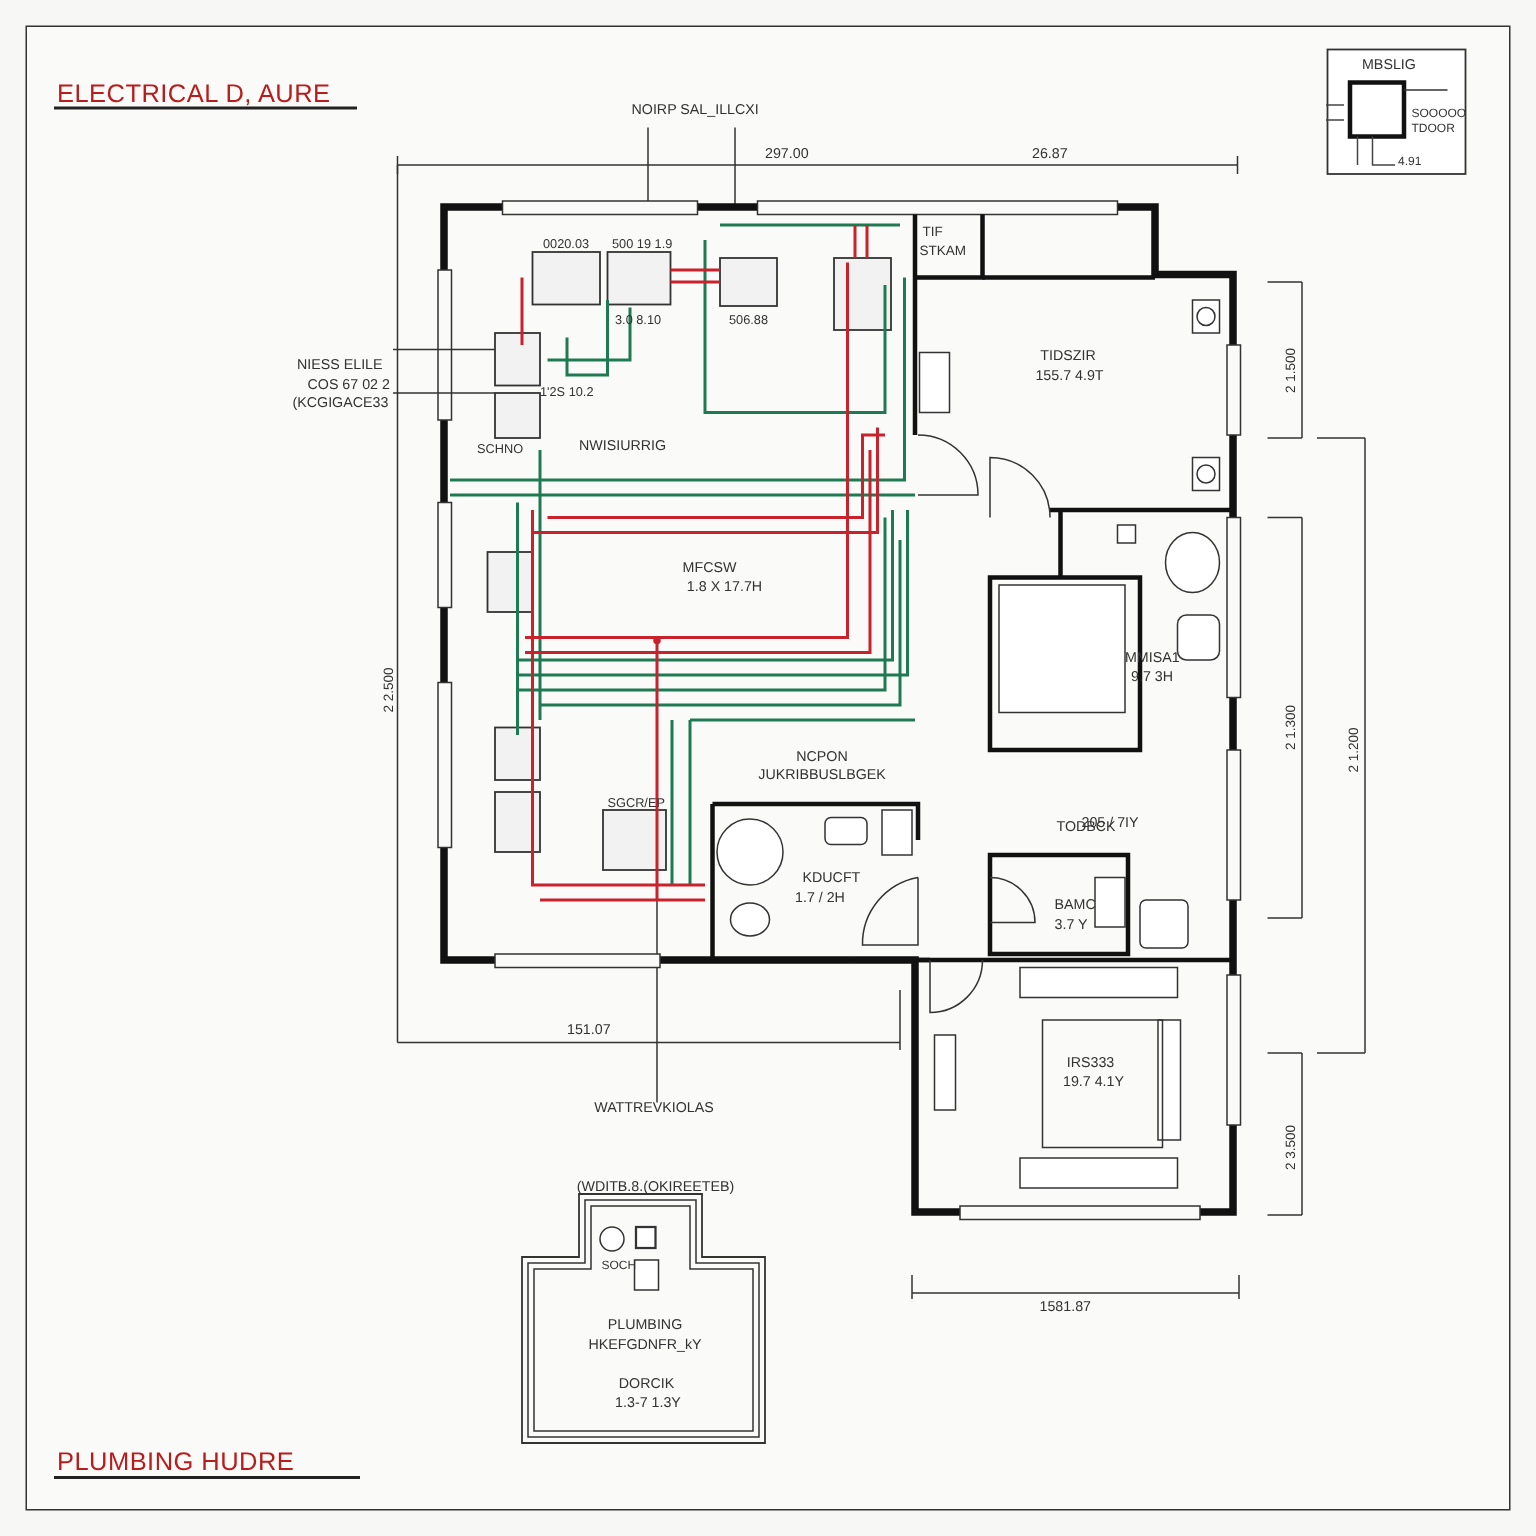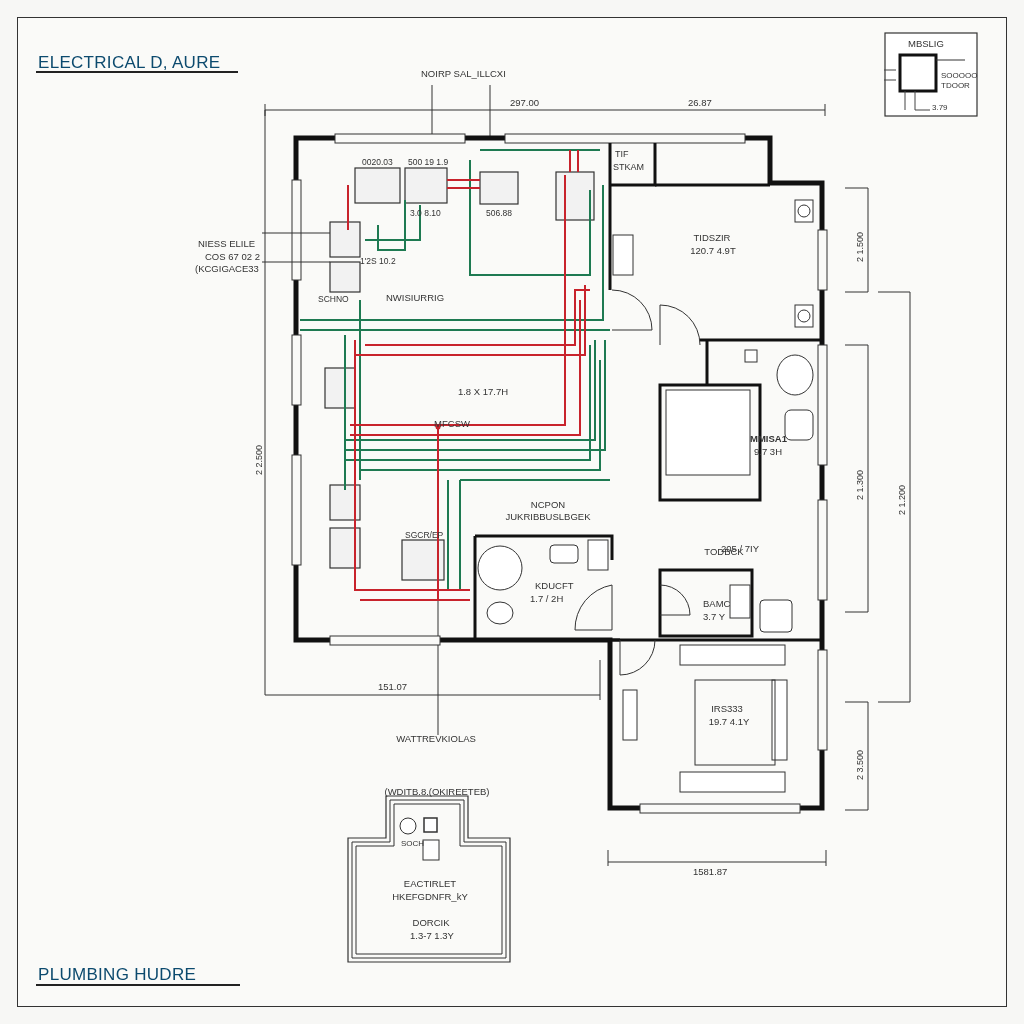--- a/index.html
+++ b/index.html
@@ -1,18 +1,18 @@
 <!DOCTYPE html>
 <html><head>
 <meta charset="utf-8">
 <style>
   html,body{margin:0;padding:0;background:#f7f7f5;}
   body{width:1024px;height:1024px;position:relative;overflow:hidden;font-family:"Liberation Sans",sans-serif;color:#222;}
   .frame{position:absolute;left:17px;top:17px;width:990px;height:990px;border:1.5px solid #333;box-sizing:border-box;background:#fafaf8;}
-  .title{position:absolute;font-size:17px;letter-spacing:0.3px;color:#0c4a6e;}
+  .title{position:absolute;font-size:17px;letter-spacing:0.3px;color:#b91c1c;}
   .title-line{position:absolute;height:1.5px;background:#222;}
   .lbl{position:absolute;font-size:9.5px;color:#333;white-space:nowrap;line-height:12px;}
   .lbl.c{text-align:left;transform:translateX(-50%);}
   .vlbl{position:absolute;font-size:9px;color:#333;white-space:nowrap;transform-origin:left top;transform:rotate(-90deg);}
   svg{position:absolute;left:0;top:0;}
 </style>
 </head>
 <body>
 
 <div class="frame"></div>
@@ -177,21 +177,21 @@
   </g>
 </svg>
 
 <div class="lbl" style="left:421px;top:68px;">NOIRP SAL_ILLCXI</div>
 <div class="lbl" style="left:510px;top:97px;">297.00</div>
 <div class="lbl" style="left:688px;top:97px;">26.87</div>
 
 <div class="lbl" style="left:908px;top:38px;">MBSLIG</div>
 <div class="lbl" style="left:941px;top:70px;font-size:8px;">SOOOOO</div>
 <div class="lbl" style="left:941px;top:80px;font-size:8px;">TDOOR</div>
-<div class="lbl" style="left:932px;top:102px;font-size:8px;">3.79</div>
+<div class="lbl" style="left:932px;top:102px;font-size:8px;">4.91</div>
 
 <div class="lbl" style="left:198px;top:238px;">NIESS ELILE</div>
 <div class="lbl" style="left:205px;top:251px;">COS 67 02 2</div>
 <div class="lbl" style="left:195px;top:263px;">(KCGIGACE33</div>
 <svg width="1024" height="1024" style="pointer-events:none;">
   <line x1="262" y1="233" x2="330" y2="233" stroke="#333" stroke-width="1"></line>
   <line x1="262" y1="262" x2="330" y2="262" stroke="#333" stroke-width="1"></line>
 </svg>
 
 <div class="lbl" style="left:362px;top:156px;font-size:8.5px;">0020.03</div>
@@ -199,27 +199,27 @@
 <div class="lbl" style="left:360px;top:207px;font-size:8.5px;margin-top:48px;">1'2S 10.2</div>
 <div class="lbl" style="left:410px;top:207px;font-size:8.5px;">3.0 8.10</div>
 <div class="lbl" style="left:486px;top:207px;font-size:8.5px;">506.88</div>
 <div class="lbl" style="left:318px;top:293px;font-size:8.5px;">SCHNO</div>
 <div class="lbl" style="left:405px;top:529px;font-size:8.5px;">SGCR/EP</div>
 <div class="lbl" style="left:386px;top:292px;">NWISIURRIG</div>
 
 <div class="lbl" style="left:615px;top:148px;font-size:9px;">TIF</div>
 <div class="lbl" style="left:613px;top:161px;font-size:9px;">STKAM</div>
 
-<div class="lbl c" style="left:452px;top:373px;margin-top:45px;">MFCSW</div>
+<div class="lbl c" style="left:473px;top:373px;">MFCSW</div>
 <div class="lbl c" style="left:483px;top:386px;">1.8 X 17.7H</div>
 
 <div class="lbl c" style="left:712px;top:232px;">TIDSZIR</div>
-<div class="lbl c" style="left:713px;top:245px;">120.7 4.9T</div>
-
-<div class="lbl" style="left:750px;top:433px;font-weight:bold;">MMISA1</div>
+<div class="lbl c" style="left:713px;top:245px;">155.7 4.9T</div>
+
+<div class="lbl" style="left:750px;top:433px;">MMISA1</div>
 <div class="lbl" style="left:754px;top:446px;">9.7 3H</div>
 
 <div class="lbl c" style="left:724px;top:530px;margin-top:16px;">TODBCK</div>
 <div class="lbl c" style="left:740px;top:543px;">205 / 7IY</div>
 
 <div class="lbl c" style="left:548px;top:499px;">NCPON</div>
 <div class="lbl c" style="left:548px;top:511px;">JUKRIBBUSLBGEK</div>
 
 <div class="lbl" style="left:535px;top:580px;">KDUCFT</div>
 <div class="lbl" style="left:530px;top:593px;">1.7 / 2H</div>
@@ -230,21 +230,21 @@
 <div class="lbl c" style="left:727px;top:703px;">IRS333</div>
 <div class="lbl c" style="left:729px;top:716px;">19.7 4.1Y</div>
 
 <div class="lbl" style="left:378px;top:681px;">151.07</div>
 <div class="lbl" style="left:693px;top:866px;">1581.87</div>
 
 <div class="lbl c" style="left:436px;top:733px;">WATTREVKIOLAS</div>
 <div class="lbl c" style="left:437px;top:764px;margin-top:22px;">(WDITB.8.(OKIREETEB)</div>
 
 <div class="lbl" style="left:401px;top:838px;font-size:8px;">SOCH</div>
-<div class="lbl c" style="left:430px;top:878px;">EACTIRLET</div>
+<div class="lbl c" style="left:430px;top:878px;">PLUMBING</div>
 <div class="lbl c" style="left:430px;top:891px;">HKEFGDNFR_kY</div>
 <div class="lbl c" style="left:431px;top:917px;">DORCIK</div>
 <div class="lbl c" style="left:432px;top:930px;">1.3-7 1.3Y</div>
 
 <div class="vlbl" style="left:254px;top:475px;">2 2.500</div>
 <div class="vlbl" style="left:855px;top:262px;">2 1.500</div>
 <div class="vlbl" style="left:855px;top:500px;">2 1.300</div>
 <div class="vlbl" style="left:897px;top:515px;">2 1.200</div>
 <div class="vlbl" style="left:855px;top:780px;">2 3.500</div>
 

